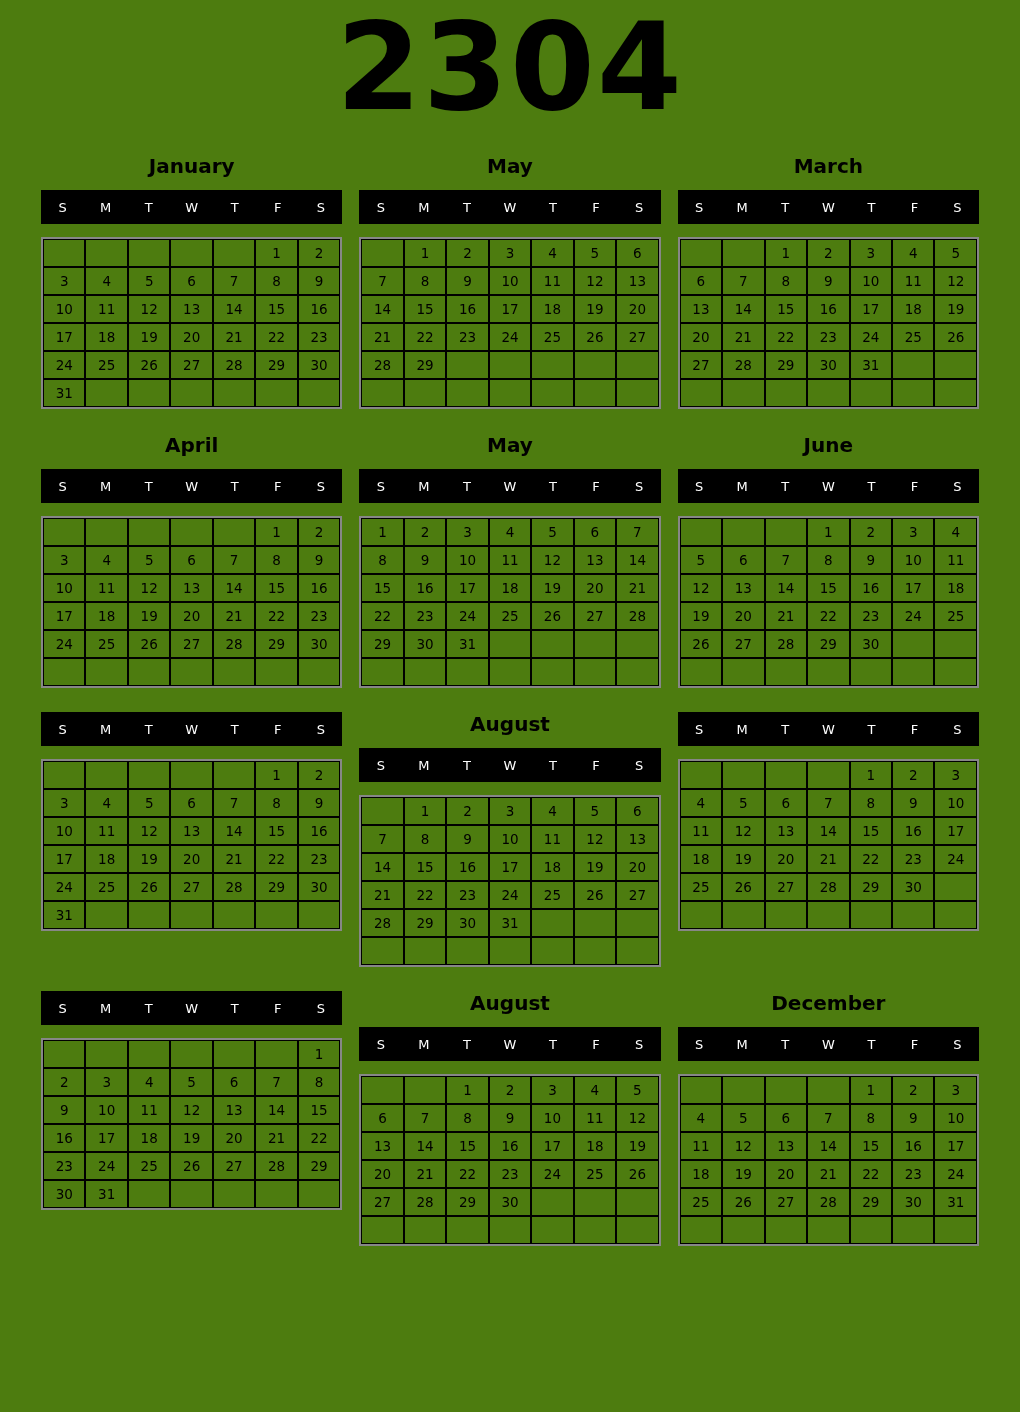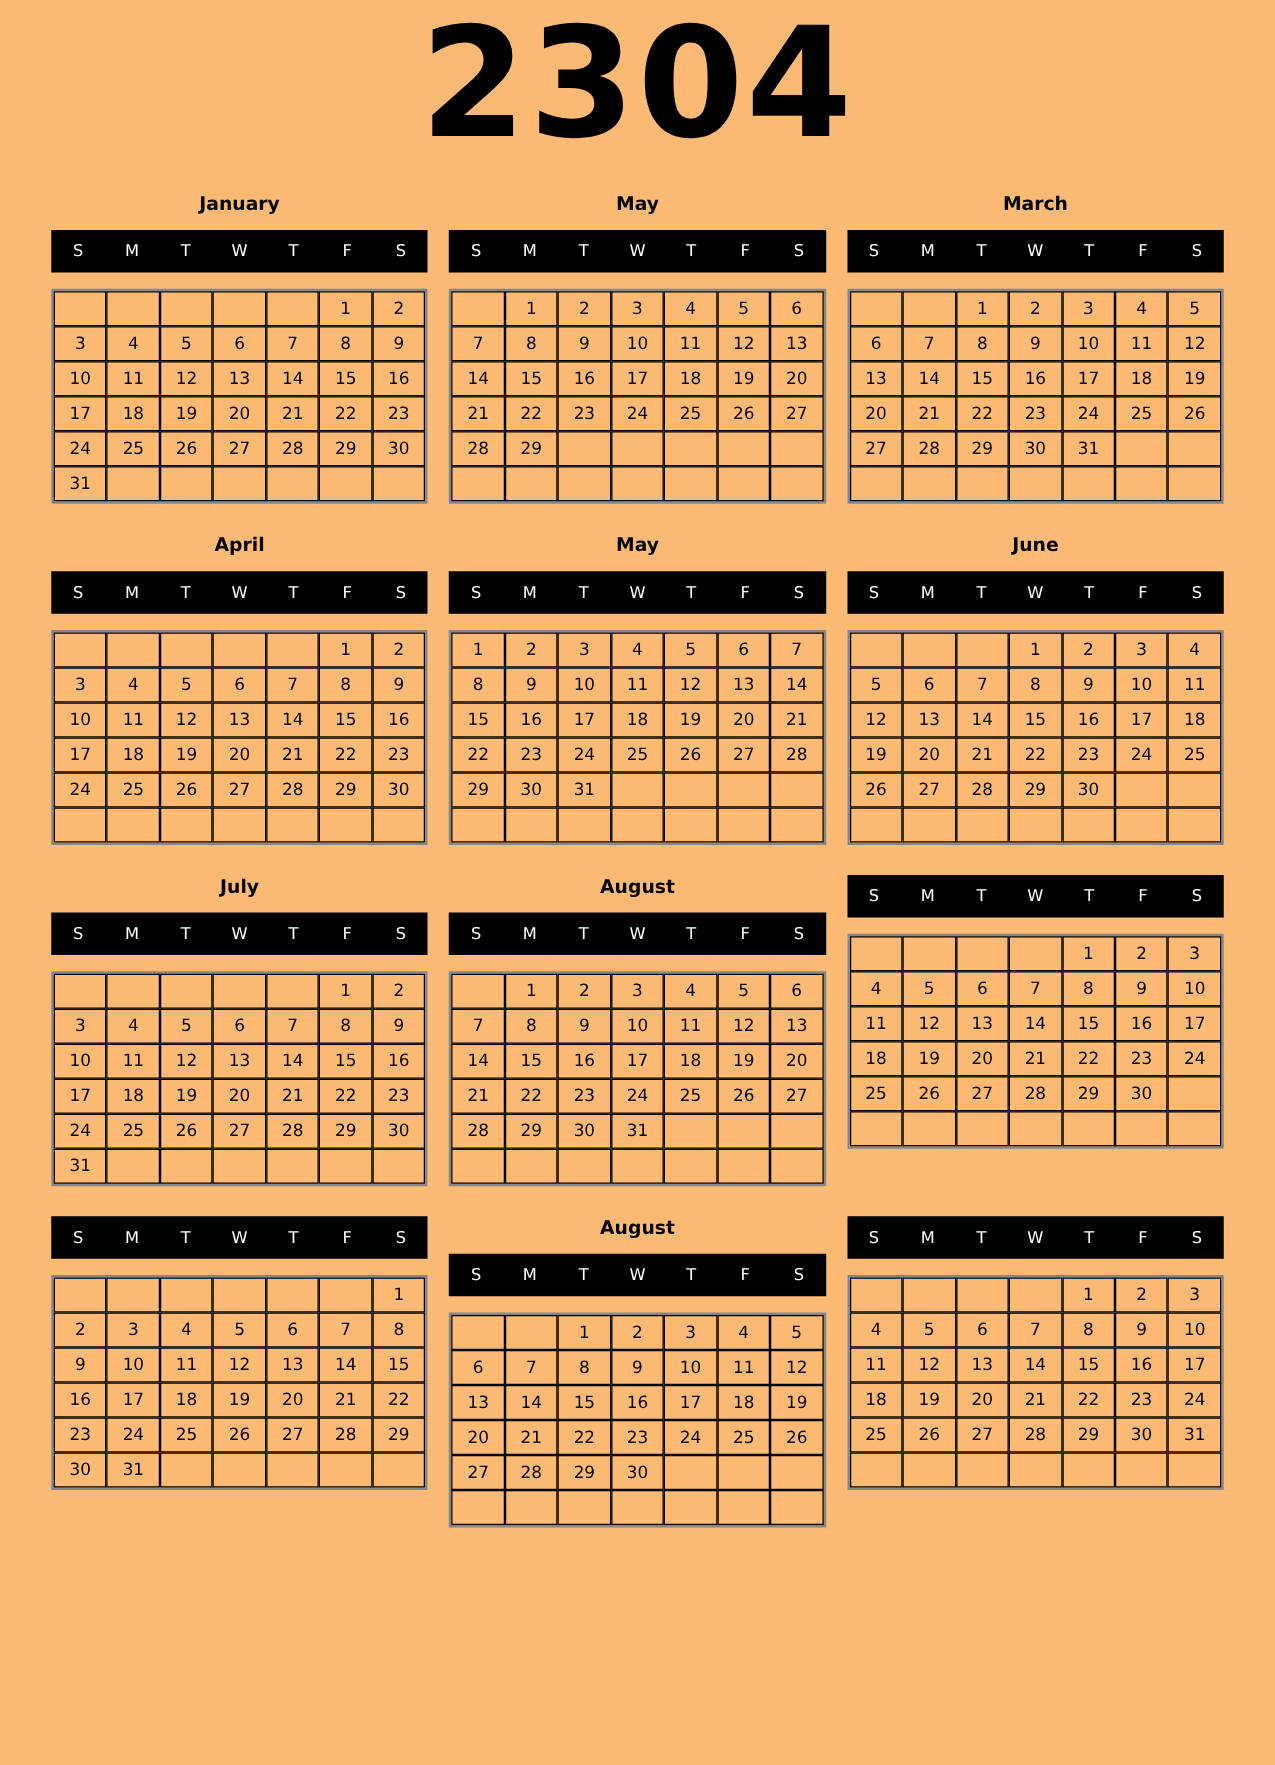--- a/index.html
+++ b/index.html
@@ -6,21 +6,21 @@
     margin: 0;
     padding: 0;
     background: #ffffff;
     font-family: "DejaVu Sans", sans-serif;
     color: #000000;
   }
   .page {
     position: relative;
     width: 1020px;
     height: 1412px;
-    background: #fdba74;
+    background: #4d7c0f;
     overflow: hidden;
   }
   .year-title {
     margin: 0;
     padding-top: 6px;
     text-align: center;
     font-size: 122px;
     font-weight: 700;
     line-height: 1.0;
     letter-spacing: 2px;
@@ -28,21 +28,21 @@
   .calendar-grid {
     margin: 26px 41px 0 41px;
     display: grid;
     grid-template-columns: repeat(3, 1fr);
     column-gap: 17px;
     row-gap: 24px;
   }
   .month { width: 100%; }
   .month-title {
     text-align: center;
-    font-size: 15px;
+    font-size: 20px;
     font-weight: 700;
     margin-bottom: 12px;
   }
   .dow-header {
     background: #000000;
     color: #ffffff;
     height: 34px;
     display: grid;
     grid-template-columns: repeat(7, 1fr);
     align-items: center;
@@ -509,21 +509,20 @@
                 <td></td>
                 <td></td>
                 <td></td>
               </tr>
             </tbody>
       </table>
     </div>
   </div>
 
   <div class="month">
-    <div class="month-title">July</div>
     <div class="dow-header">
           <div class="dow">S</div>
           <div class="dow">M</div>
           <div class="dow">T</div>
           <div class="dow">W</div>
           <div class="dow">T</div>
           <div class="dow">F</div>
           <div class="dow">S</div>
         </div>
     <div class="frame">
@@ -872,20 +871,21 @@
                 <td></td>
                 <td></td>
                 <td></td>
               </tr>
             </tbody>
       </table>
     </div>
   </div>
 
   <div class="month">
+    <div class="month-title">December</div>
     <div class="dow-header">
           <div class="dow">S</div>
           <div class="dow">M</div>
           <div class="dow">T</div>
           <div class="dow">W</div>
           <div class="dow">T</div>
           <div class="dow">F</div>
           <div class="dow">S</div>
         </div>
     <div class="frame">

